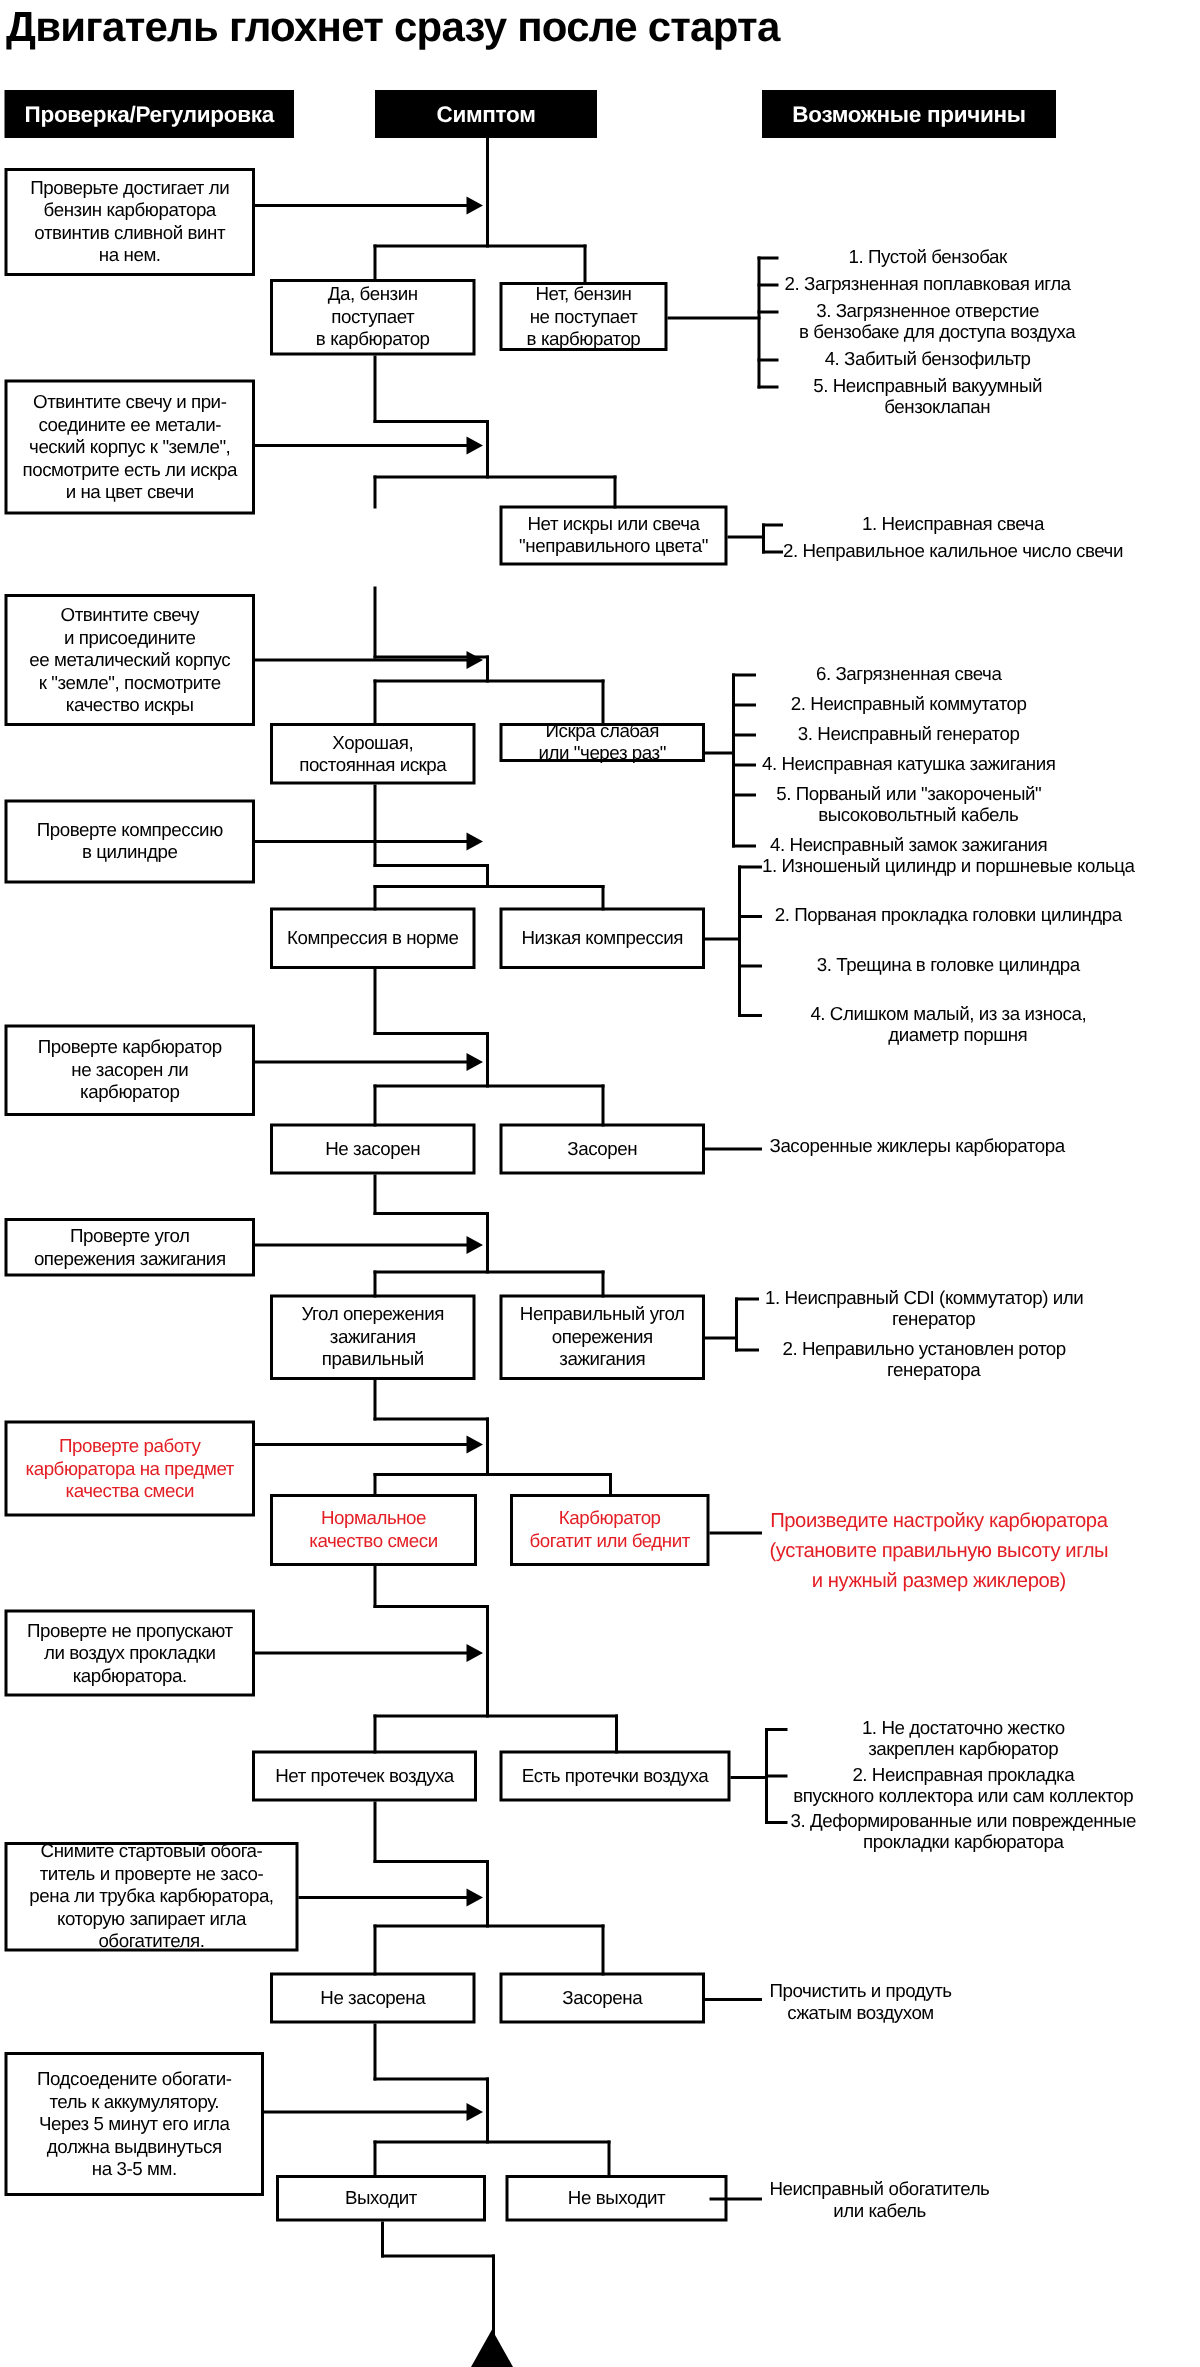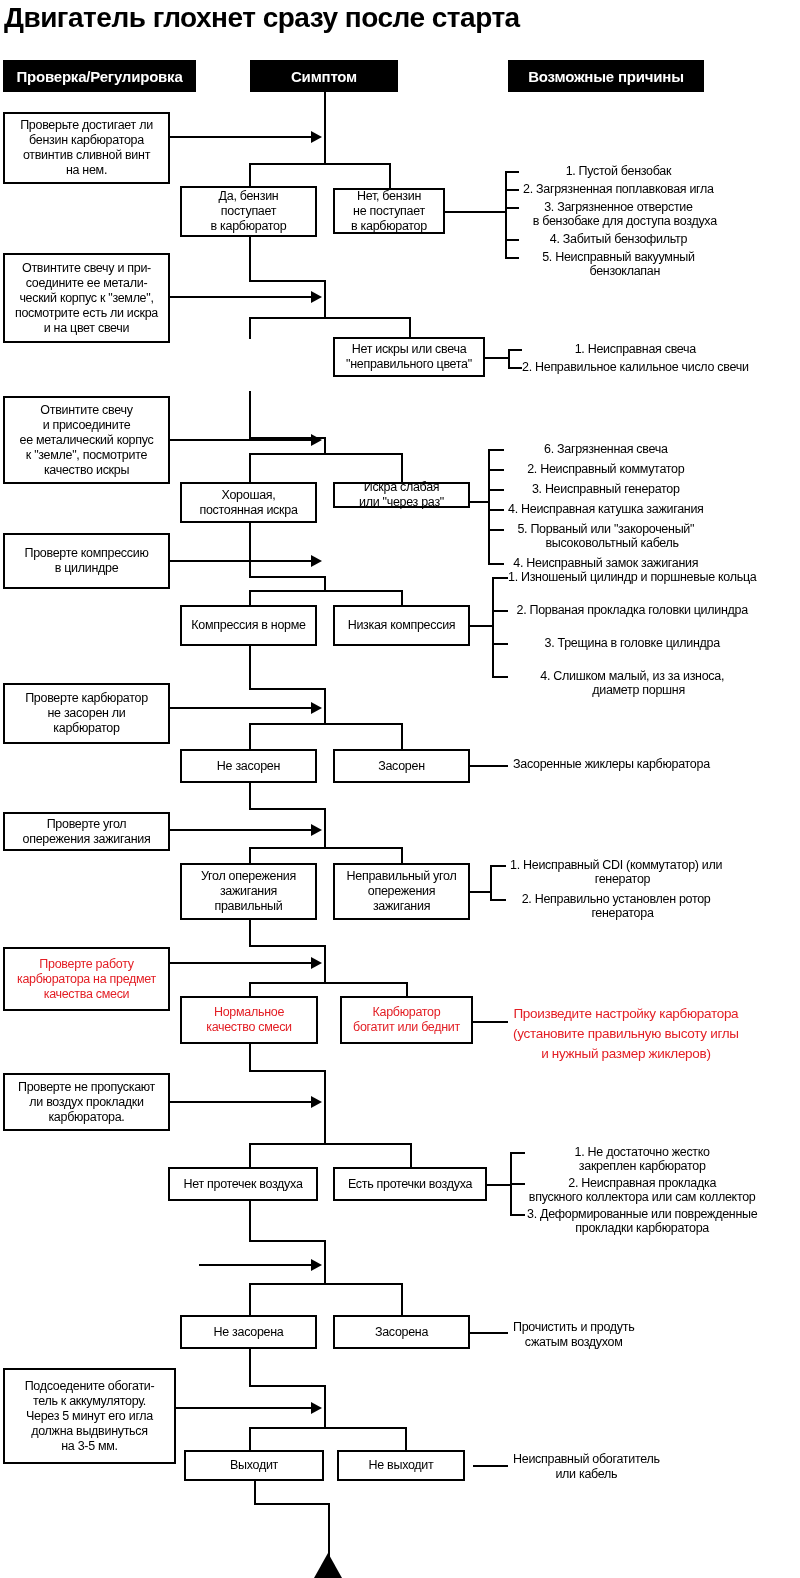--- a/index.html
+++ b/index.html
@@ -139,34 +139,39 @@
   <div class="box" style="left:168px;top:1167px;width:150px;height:34px">Нет протечек воздуха</div>
   <div class="causes" style="left:527px;top:1145px;--gap:3px">
     <div class="ci">1. Не достаточно жестко
 закреплен карбюратор</div>
     <div class="ci">2. Неисправная прокладка
 впускного коллектора или сам коллектор</div>
     <div class="ci">3. Деформированные или поврежденные
 прокладки карбюратора</div>
   </div>
 
+  <div class="box" style="left:3px;top:1228px;width:196px;height:73px">Снимите стартовый обога-
+титель и проверте не засо-
+рена ли трубка карбюратора,
+которую запирает игла
+обогатителя.</div>
   <div class="box" style="left:180px;top:1315px;width:137px;height:34px">Не засорена</div>
   <div class="box" style="left:333px;top:1315px;width:137px;height:34px">Засорена</div>
   <div class="causes single" style="left:513px;top:1320px">
     <div class="ci">Прочистить и продуть
 сжатым воздухом</div>
   </div>
 
   <div class="box" style="left:3px;top:1368px;width:173px;height:96px">Подсоедените обогати-
 тель к аккумулятору.
 Через 5 минут его игла
 должна выдвинуться
 на 3-5 мм.</div>
   <div class="box" style="left:184px;top:1450px;width:140px;height:31px">Выходит</div>
-  <div class="box" style="left:337px;top:1450px;width:128px;height:31px">Не выходит</div>
+  <div class="box" style="left:337px;top:1450px;width:148px;height:31px">Не выходит</div>
   <div class="causes single" style="left:513px;top:1452px">
     <div class="ci">Неисправный обогатитель
 или кабель</div>
   </div>
 
   <div id="endtri" style="left:314px;top:1553px"></div>
 <div class="line" style="left: 324px; top: 92px; width: 2px; height: 73px;"></div>
     <div class="line" style="left: 249px; top: 163px; width: 142px; height: 2px;"></div>
     <div class="line" style="left: 249px; top: 163px; width: 2px; height: 25px;"></div>
     <div class="line" style="left: 389px; top: 163px; width: 2px; height: 27px;"></div>

